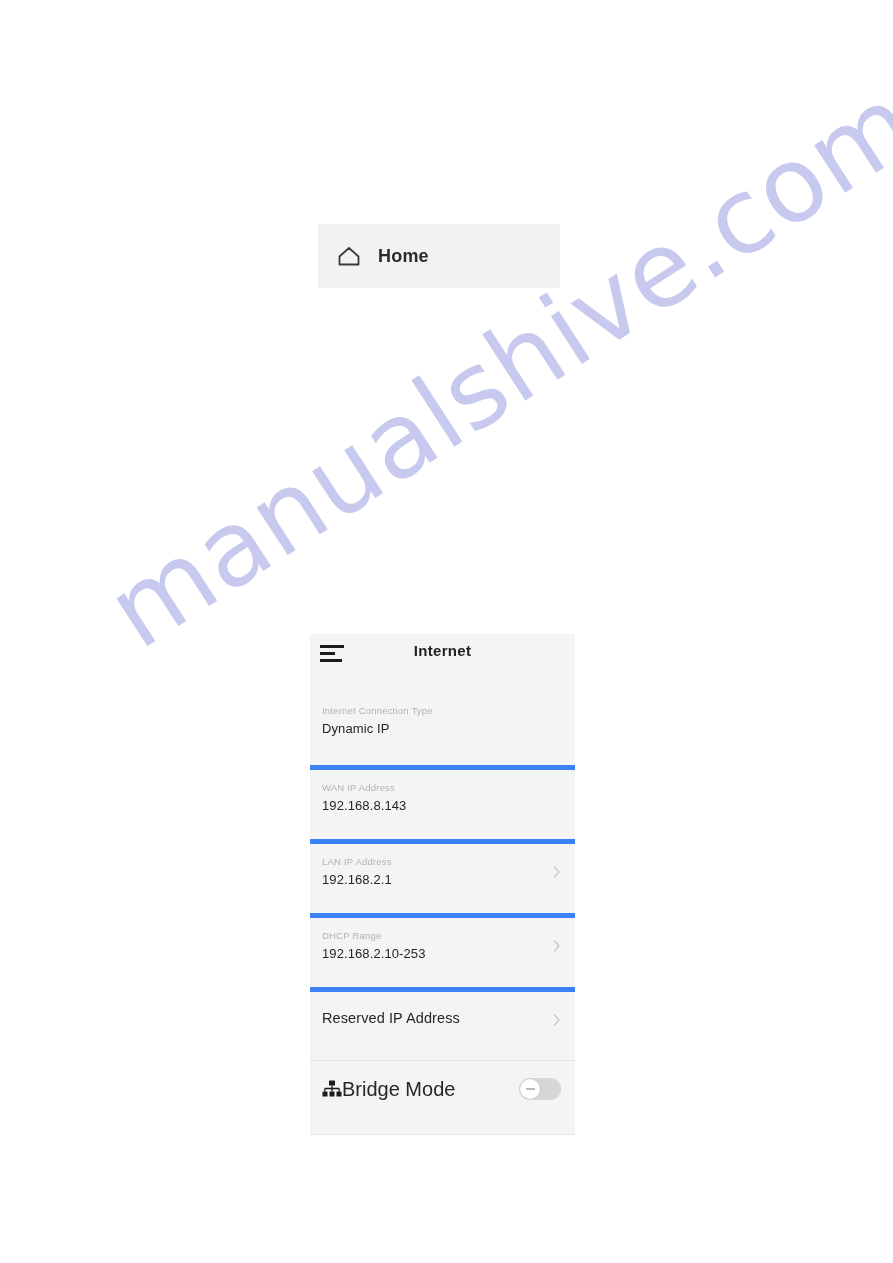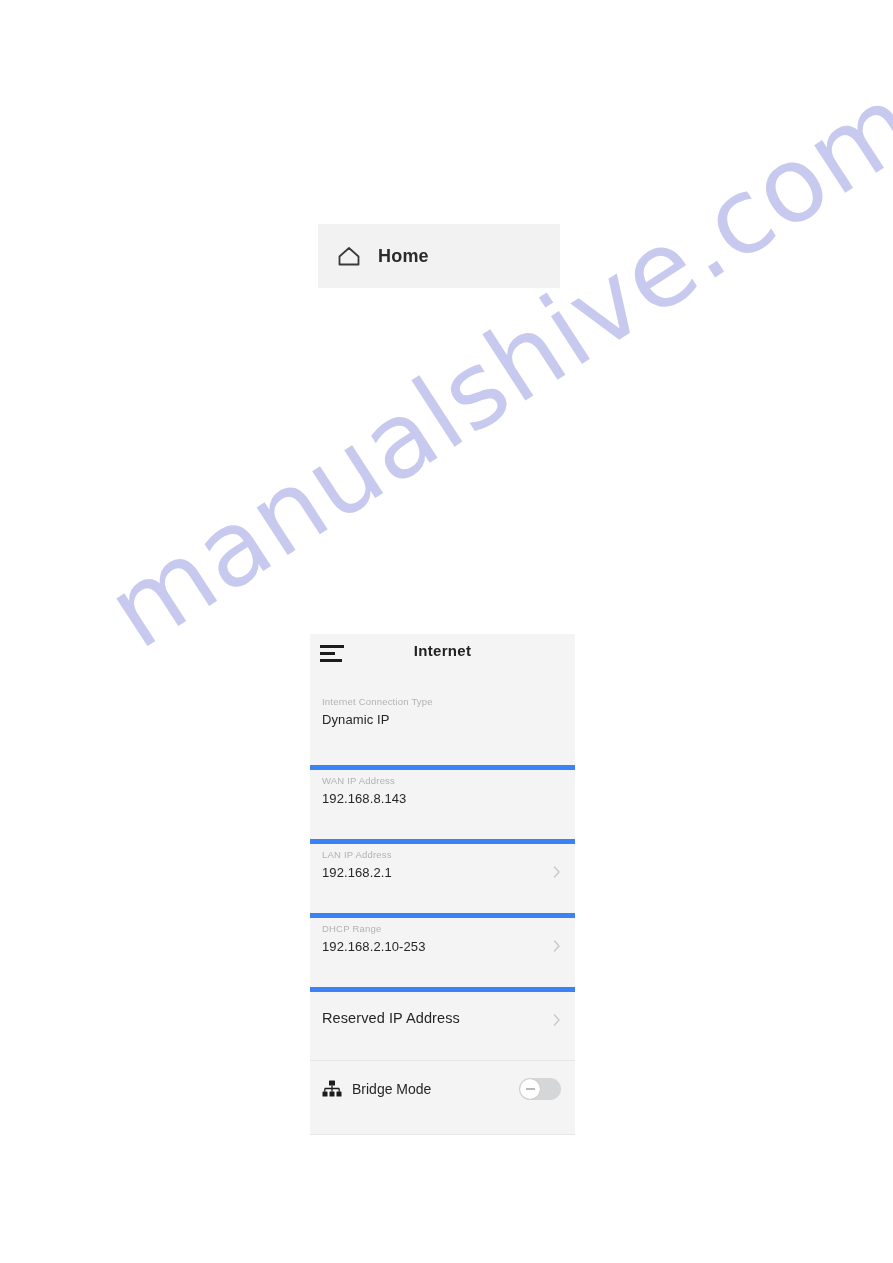--- a/index.html
+++ b/index.html
@@ -121,20 +121,21 @@
     background: #f4f4f4;
     box-sizing: border-box;
   }
   .row.sep {
     border-top: 5px solid #3b82f6;
   }
   .row-twoline {
     height: 60px;
     display: flex;
     flex-direction: column;
+    justify-content: center;
     padding-top: 4px;
   }
   .row-oneline {
     height: 60px;
     display: flex;
     align-items: center;
   }
   .row-label {
     font-size: 9.5px;
     color: #b2b2b2;
@@ -173,22 +174,21 @@
     box-sizing: border-box;
     background: #f4f4f4;
     border-top: 1px solid #e6e6e6;
   }
   #bridge-icon {
     width: 20px;
     height: 18px;
     flex: 0 0 20px;
   }
   #bridge-label {
-    margin-left: 10px;
-    font-size: 14px;
+    font-size: 20px;
     color: #262626;
   }
   #bridge-toggle {
     position: absolute;
     right: 14px;
     top: 50%;
     margin-top: -11px;
     width: 42px;
     height: 22px;
     border-radius: 11px;

